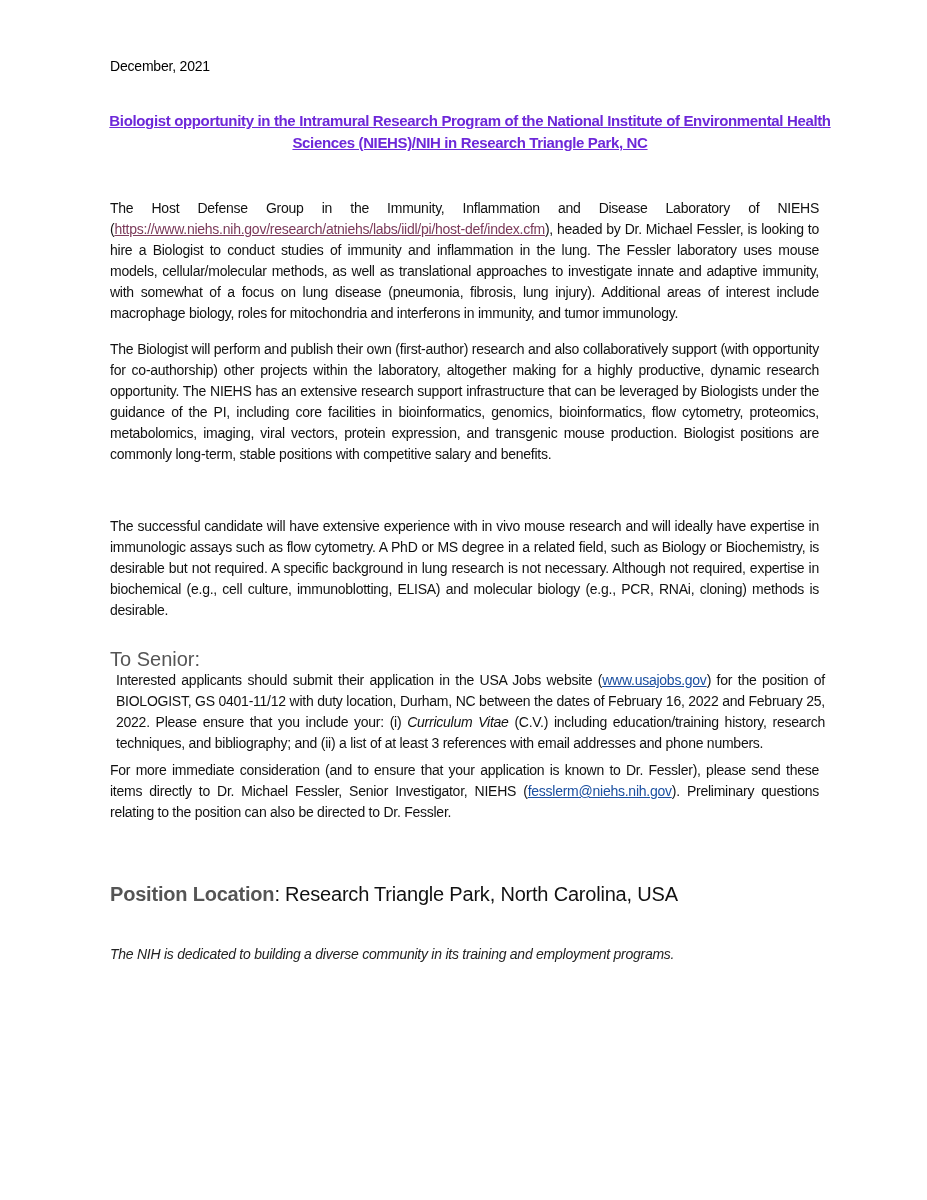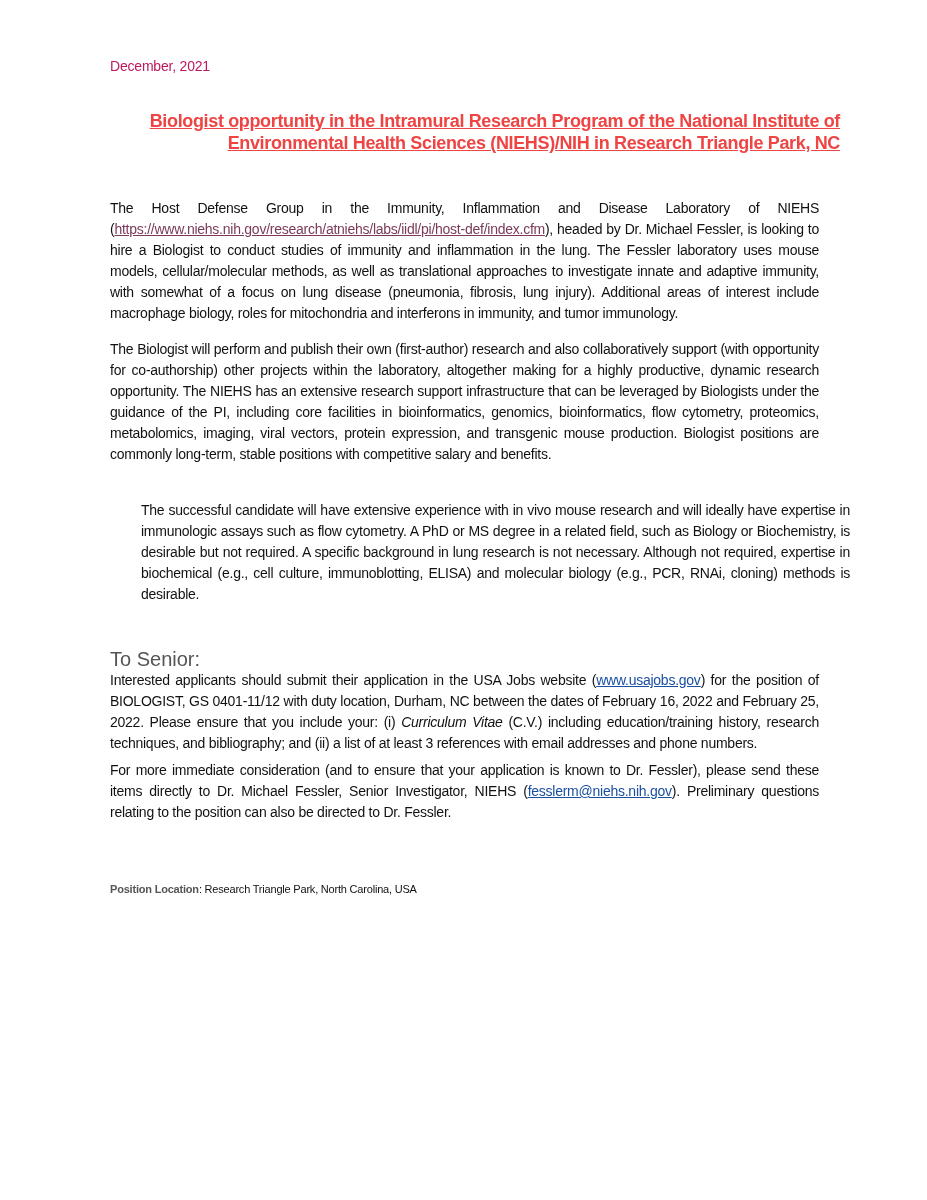--- a/index.html
+++ b/index.html
@@ -1,27 +1,27 @@
 <!DOCTYPE html>
 <html><head>
 <meta charset="utf-8">
 <style>
   html, body { margin: 0; padding: 0; background: #ffffff; }
   body { width: 927px; height: 1200px; position: relative; overflow: hidden; color: #111; }
   .page { position: absolute; left: 0; top: 0; width: 927px; height: 1200px; background: #fff; }
-  .date { position: absolute; left: 110px; top: 58px; font-family: "Liberation Sans Narrow", "Liberation Sans", sans-serif; font-size: 14px; letter-spacing: -0.2px; color: #be185d; }
-  .title { position: absolute; left: 100px; top: 110px; width: 740px; text-align: right; font-family: "Liberation Sans", sans-serif; font-weight: bold; font-size: 18px; line-height: 22px; text-decoration: underline; color: #ef4444; letter-spacing: -0.35px; }
+  .date { position: absolute; left: 110px; top: 58px; font-family: "Liberation Sans Narrow", "Liberation Sans", sans-serif; font-size: 14px; letter-spacing: -0.2px; color: #000000; }
+  .title { position: absolute; left: 100px; top: 110px; width: 740px; text-align: center; font-family: "Liberation Sans", sans-serif; font-weight: bold; font-size: 15px; line-height: 22px; text-decoration: underline; color: #6d28d9; letter-spacing: -0.35px; }
   .para { position: absolute; left: 110px; width: 709px; font-family: Liberation Sans, sans-serif; font-size: 14px; line-height: 21px; text-align: justify; color: #111; letter-spacing: -0.25px; }
   .p1 { top: 198px; }
   .p2 { top: 339px; }
-  .p3 { top: 500px; margin-left: 31px; }
+  .p3 { top: 516px; }
   .apply-head { position: absolute; left: 110px; top: 648px; font-family: "Liberation Sans", sans-serif; font-size: 20px; color: #555555; }
-  .p4 { top: 670px; line-height: 21px; }
+  .p4 { top: 670px; line-height: 21px; margin-left: 6px; }
   .p5 { top: 760px; }
-  .loc { position: absolute; left: 110px; top: 883px; font-family: "Liberation Sans", sans-serif; font-size: 11px; color: #111; letter-spacing: -0.2px; }
+  .loc { position: absolute; left: 110px; top: 883px; font-family: "Liberation Sans", sans-serif; font-size: 20px; color: #111; letter-spacing: -0.2px; }
   .loc .lbl { color: #555555; font-weight: bold; }
   .p6 { top: 944px; font-style: italic; color: #222; }
   a.link-maroon { color: #7b3a5a; text-decoration: underline; }
   a.link-blue { color: #1a4fa0; text-decoration: underline; }
   .it { font-style: italic; }
 </style>
 </head>
 <body>
 
 <div class="page">
@@ -36,13 +36,14 @@
   <div class="para p3">The successful candidate will have extensive experience with in vivo mouse research and will ideally have expertise in immunologic assays such as flow cytometry.  A PhD or MS degree in a related field, such as Biology or Biochemistry, is desirable but not required.  A specific background in lung research is not necessary. Although not required, expertise in biochemical (e.g., cell culture, immunoblotting, ELISA) and molecular biology (e.g., PCR, RNAi, cloning) methods is desirable.</div>
 
   <div class="apply-head">To Senior:</div>
 
   <div class="para p4"><span>Interested applicants should submit their application in the USA Jobs website (</span><a class="link-blue">www.usajobs.gov</a><span>) for the position of BIOLOGIST, GS 0401-11/12 with duty location, Durham, NC between the dates of February 16, 2022 and February 25, 2022. Please ensure that you include your: (i) </span><span class="it">Curriculum Vitae</span><span> (C.V.) including education/training history, research techniques, and bibliography; and (ii) a list of at least 3 references with email addresses and phone numbers.</span></div>
 
   <div class="para p5"><span>For more immediate consideration (and to ensure that your application is known to Dr. Fessler), please send these items directly to Dr. Michael Fessler, Senior Investigator, NIEHS (</span><a class="link-blue">fesslerm@niehs.nih.gov</a><span>). Preliminary questions relating to the position can also be directed to Dr. Fessler.</span></div>
 
   <div class="loc"><span class="lbl">Position Location</span><span>: Research Triangle Park, North Carolina, USA</span></div>
 
+  <div class="para p6">The NIH is dedicated to building a diverse community in its training and employment programs.</div>
 </div>
 
 </body></html>

